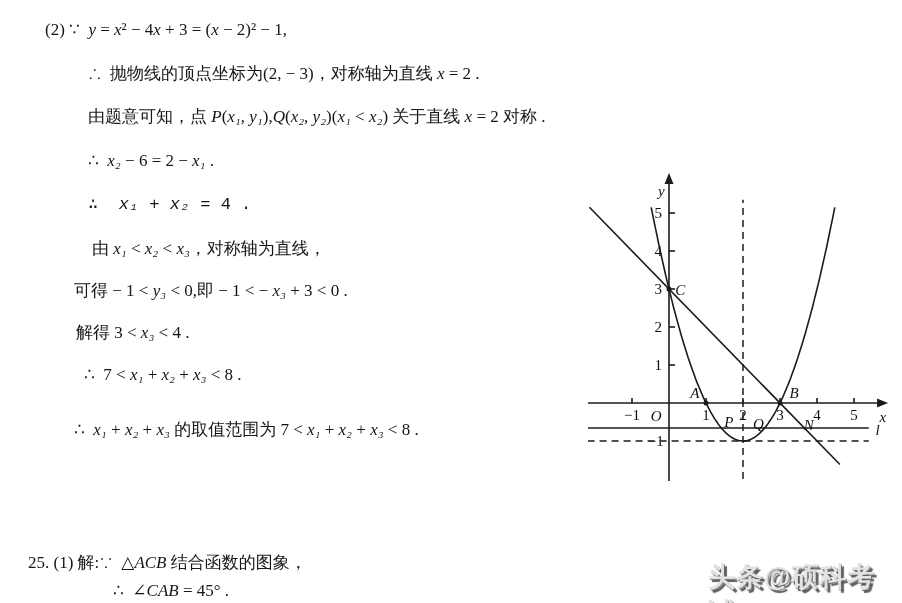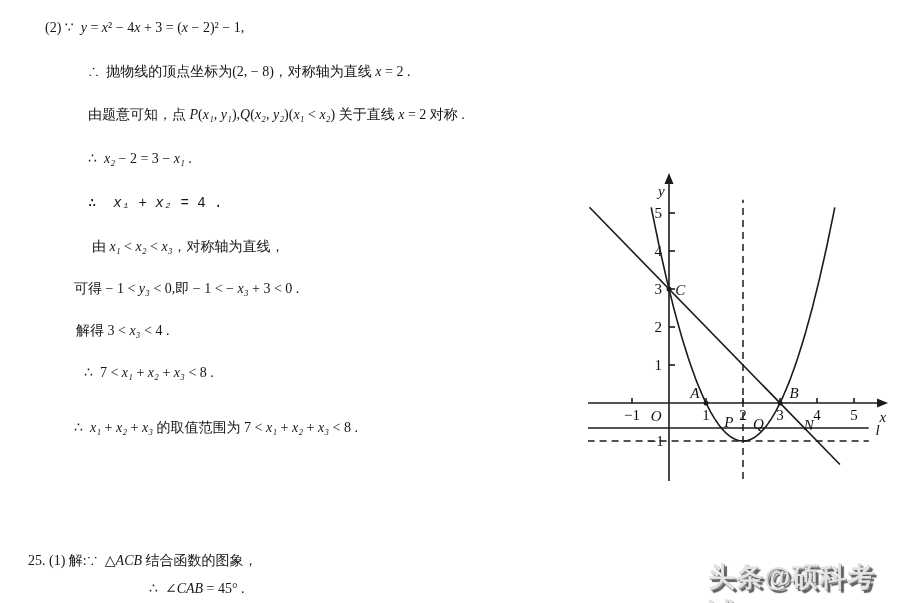--- a/index.html
+++ b/index.html
@@ -1,44 +1,44 @@
 <!DOCTYPE html>
 <html><head>
 <meta charset="utf-8">
 <style>
   html,body{margin:0;padding:0;background:#ffffff;}
   .page{position:relative;width:902px;height:603px;background:#ffffff;overflow:hidden;
         font-family:"Liberation Serif","DejaVu Serif",serif;color:#161616;}
-  .line{position:absolute;white-space:pre;font-size:14px;line-height:1.2;text-align:right;}
+  .line{position:absolute;white-space:pre;font-size:17px;line-height:1.2;text-align:right;}
   .mi{font-style:italic;}
   .mn{font-style:normal;}
   .figure{position:absolute;left:588px;top:172px;}
   .figure text{font-family:"Liberation Serif","DejaVu Serif",serif;fill:#111;font-size:15px;}
   .watermark{position:absolute;left:708px;top:559px;
         font-family:"Liberation Sans","DejaVu Sans",sans-serif;font-weight:bold;
         font-size:27px;letter-spacing:1px;color:#e3e3e3;
         text-shadow:3px 3px 1px #5e5e5e, 1px 1px 0 #9a9a9a;}
 </style>
 </head>
 <body>
 
 <div class="page">
   <div class="text-layer">
       <div class="line" style="left: 45px; top: 20px;"><span class="mn">(2) ∵  </span><span class="mi">y</span><span class="mn"> = </span><span class="mi">x</span><span class="mn">² − 4</span><span class="mi">x</span><span class="mn"> + 3 = (</span><span class="mi">x</span><span class="mn"> − 2)² − 1,</span></div>
-      <div class="line" style="left: 88px; top: 64px;"><span class="mn">∴  抛物线的顶点坐标为(2, − 8)，对称轴为直线 </span><span class="mi">x</span><span class="mn"> = 2 .</span></div>
+      <div class="line" style="left: 88px; top: 64px;"><span class="mn">∴  抛物线的顶点坐标为(2, − 3)，对称轴为直线 </span><span class="mi">x</span><span class="mn"> = 2 .</span></div>
       <div class="line" style="left: 88px; top: 107px;"><span class="mn">由题意可知，点 </span><span class="mi">P</span><span class="mn">(</span><span class="mi">x₁</span><span class="mn">, </span><span class="mi">y₁</span><span class="mn">),</span><span class="mi">Q</span><span class="mn">(</span><span class="mi">x₂</span><span class="mn">, </span><span class="mi">y₂</span><span class="mn">)(</span><span class="mi">x₁</span><span class="mn"> &lt; </span><span class="mi">x₂</span><span class="mn">) 关于直线 </span><span class="mi">x</span><span class="mn"> = 2 对称 .</span></div>
-      <div class="line" style="left: 88px; top: 151px;"><span class="mn">∴  </span><span class="mi">x₂</span><span class="mn"> − 2 = 3 − </span><span class="mi">x₁</span><span class="mn"> .</span></div>
+      <div class="line" style="left: 88px; top: 151px;"><span class="mn">∴  </span><span class="mi">x₂</span><span class="mn"> − 6 = 2 − </span><span class="mi">x₁</span><span class="mn"> .</span></div>
       <div class="line" style="left: 88px; top: 195px; font-family: Liberation Mono, monospace;"><span class="mn">∴  </span><span class="mi">x₁</span><span class="mn"> + </span><span class="mi">x₂</span><span class="mn"> = 4 .</span></div>
       <div class="line" style="left: 92px; top: 239px;"><span class="mn">由 </span><span class="mi">x₁</span><span class="mn"> &lt; </span><span class="mi">x₂</span><span class="mn"> &lt; </span><span class="mi">x₃</span><span class="mn">，对称轴为直线，</span></div>
       <div class="line" style="left: 74px; top: 281px; font-family: Liberation Serif, serif;"><span class="mn">可得 − 1 &lt; </span><span class="mi">y₃</span><span class="mn"> &lt; 0,即 − 1 &lt; − </span><span class="mi">x₃</span><span class="mn"> + 3 &lt; 0 .</span></div>
       <div class="line" style="left: 76px; top: 323px;"><span class="mn">解得 3 &lt; </span><span class="mi">x₃</span><span class="mn"> &lt; 4 .</span></div>
       <div class="line" style="left: 84px; top: 365px;"><span class="mn">∴  7 &lt; </span><span class="mi">x₁</span><span class="mn"> + </span><span class="mi">x₂</span><span class="mn"> + </span><span class="mi">x₃</span><span class="mn"> &lt; 8 .</span></div>
       <div class="line" style="left: 74px; top: 420px;"><span class="mn">∴  </span><span class="mi">x₁</span><span class="mn"> + </span><span class="mi">x₂</span><span class="mn"> + </span><span class="mi">x₃</span><span class="mn"> 的取值范围为 7 &lt; </span><span class="mi">x₁</span><span class="mn"> + </span><span class="mi">x₂</span><span class="mn"> + </span><span class="mi">x₃</span><span class="mn"> &lt; 8 .</span></div>
       <div class="line" style="left: 28px; top: 553px;"><span class="mn">25. (1) 解:∵  △</span><span class="mi">ACB</span><span class="mn"> 结合函数的图象，</span></div>
-      <div class="line" style="left: 113px; top: 581px; margin-left: 36px;"><span class="mn">∴  ∠</span><span class="mi">CAB</span><span class="mn"> = 45° .</span></div>
+      <div class="line" style="left: 113px; top: 581px;"><span class="mn">∴  ∠</span><span class="mi">CAB</span><span class="mn"> = 45° .</span></div>
     </div>
   <svg class="figure" width="302" height="313" viewBox="0 0 302 313">
       <line x1="-0.4000000000000057" y1="231" x2="291.03999999999996" y2="231" stroke="#1b1b1b" stroke-width="1.6"></line>
       <line x1="81" y1="308.9" x2="81" y2="10.099999999999994" stroke="#1b1b1b" stroke-width="1.6"></line>
       <polygon points="300.03999999999996,231 289.03999999999996,226.5 289.03999999999996,235.5" fill="#1b1b1b"></polygon>
       <polygon points="81,1.0999999999999943 76.5,12.099999999999994 85.5,12.099999999999994" fill="#1b1b1b"></polygon>
       <line x1="44" y1="231" x2="44" y2="226" stroke="#1b1b1b" stroke-width="1.6"></line>
       <text x="44" y="248" text-anchor="middle">−1</text>
       <line x1="118" y1="231" x2="118" y2="226" stroke="#1b1b1b" stroke-width="1.6"></line>
       <text x="118" y="248" text-anchor="middle">1</text>

